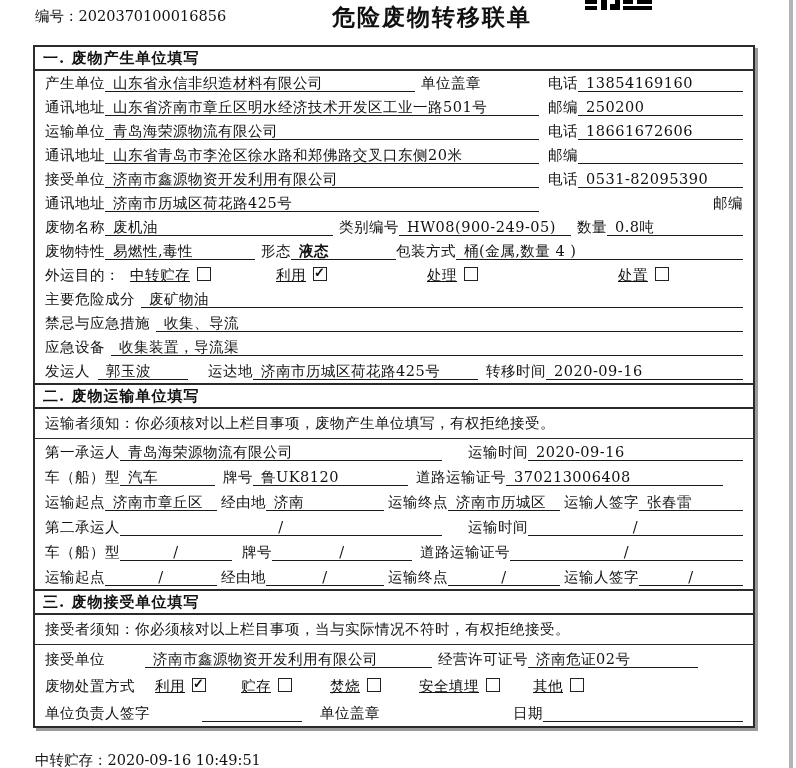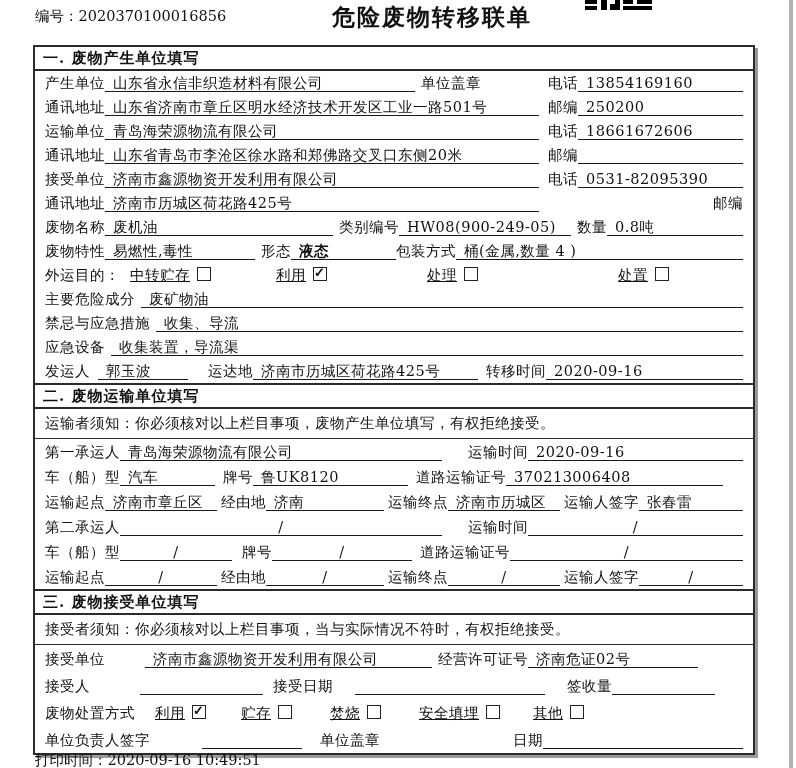--- a/index.html
+++ b/index.html
@@ -225,44 +225,36 @@
       <div class="section" data-sec="s3">
         <div class="sec-title">三. 废物接受单位填写</div>
         <div class="note-row">接受者须知：你必须核对以上栏目事项，当与实际情况不符时，有权拒绝接受。</div>
         <div class="frow">
           <span class="lbl">接受单位</span>
           <span class="fld" style="margin-left: 40px; width: 287px;">济南市鑫源物资开发利用有限公司</span>
           <span class="lbl" style="margin-left: 6px;">经营许可证号</span>
           <span class="fld" style="margin-right: 45px; flex: 1 1 auto;">济南危证02号</span>
         </div>
         <div class="frow">
-          <span class="lbl">接受人</span>
-          <span class="fld" style="margin-left: 50px; width: 123px;"></span>
-          <span class="lbl" style="margin-left: 10px;">接受日期</span>
-          <span class="fld" style="margin-left: 22px; width: 190px;"></span>
-          <span class="lbl" style="margin-left: 22px;">签收量</span>
-          <span class="fld" style="margin-right: 28px; flex: 1 1 auto;"></span>
-        </div>
-        <div class="frow">
           <span class="lbl">废物处置方式</span>
           <span class="cbw" style="margin-left: 20px;"><span class="cbl">利用</span><span class="cbx checked"></span></span>
           <span class="cbw" style="margin-left: 35px; margin-top: 48px;"><span class="cbl">贮存</span><span class="cbx"></span></span>
           <span class="cbw" style="margin-left: 38px;"><span class="cbl">焚烧</span><span class="cbx"></span></span>
           <span class="cbw" style="margin-left: 38px;"><span class="cbl">安全填埋</span><span class="cbx"></span></span>
           <span class="cbw" style="margin-left: 33px;"><span class="cbl">其他</span><span class="cbx"></span></span>
         </div>
         <div class="frow">
           <span class="lbl">单位负责人签字</span>
           <span class="fld" style="margin-left: 52px; width: 100px;"></span>
           <span class="lbl" style="margin-left: 18px;">单位盖章</span>
           <span class="sp"></span>
           <span class="lbl">日期</span>
           <span class="fld" style="width: 200px;"></span>
         </div>
       </div>
     </div>
 
   <div class="print-time">
-    <span>打印时间：</span><span>2020-09-16 10:49:51</span>
+    <span>中转贮存：</span><span>2020-09-16 10:49:51</span>
   </div>
 
   <div class="edge-strip"></div>
 </div>
 
 </body></html>

